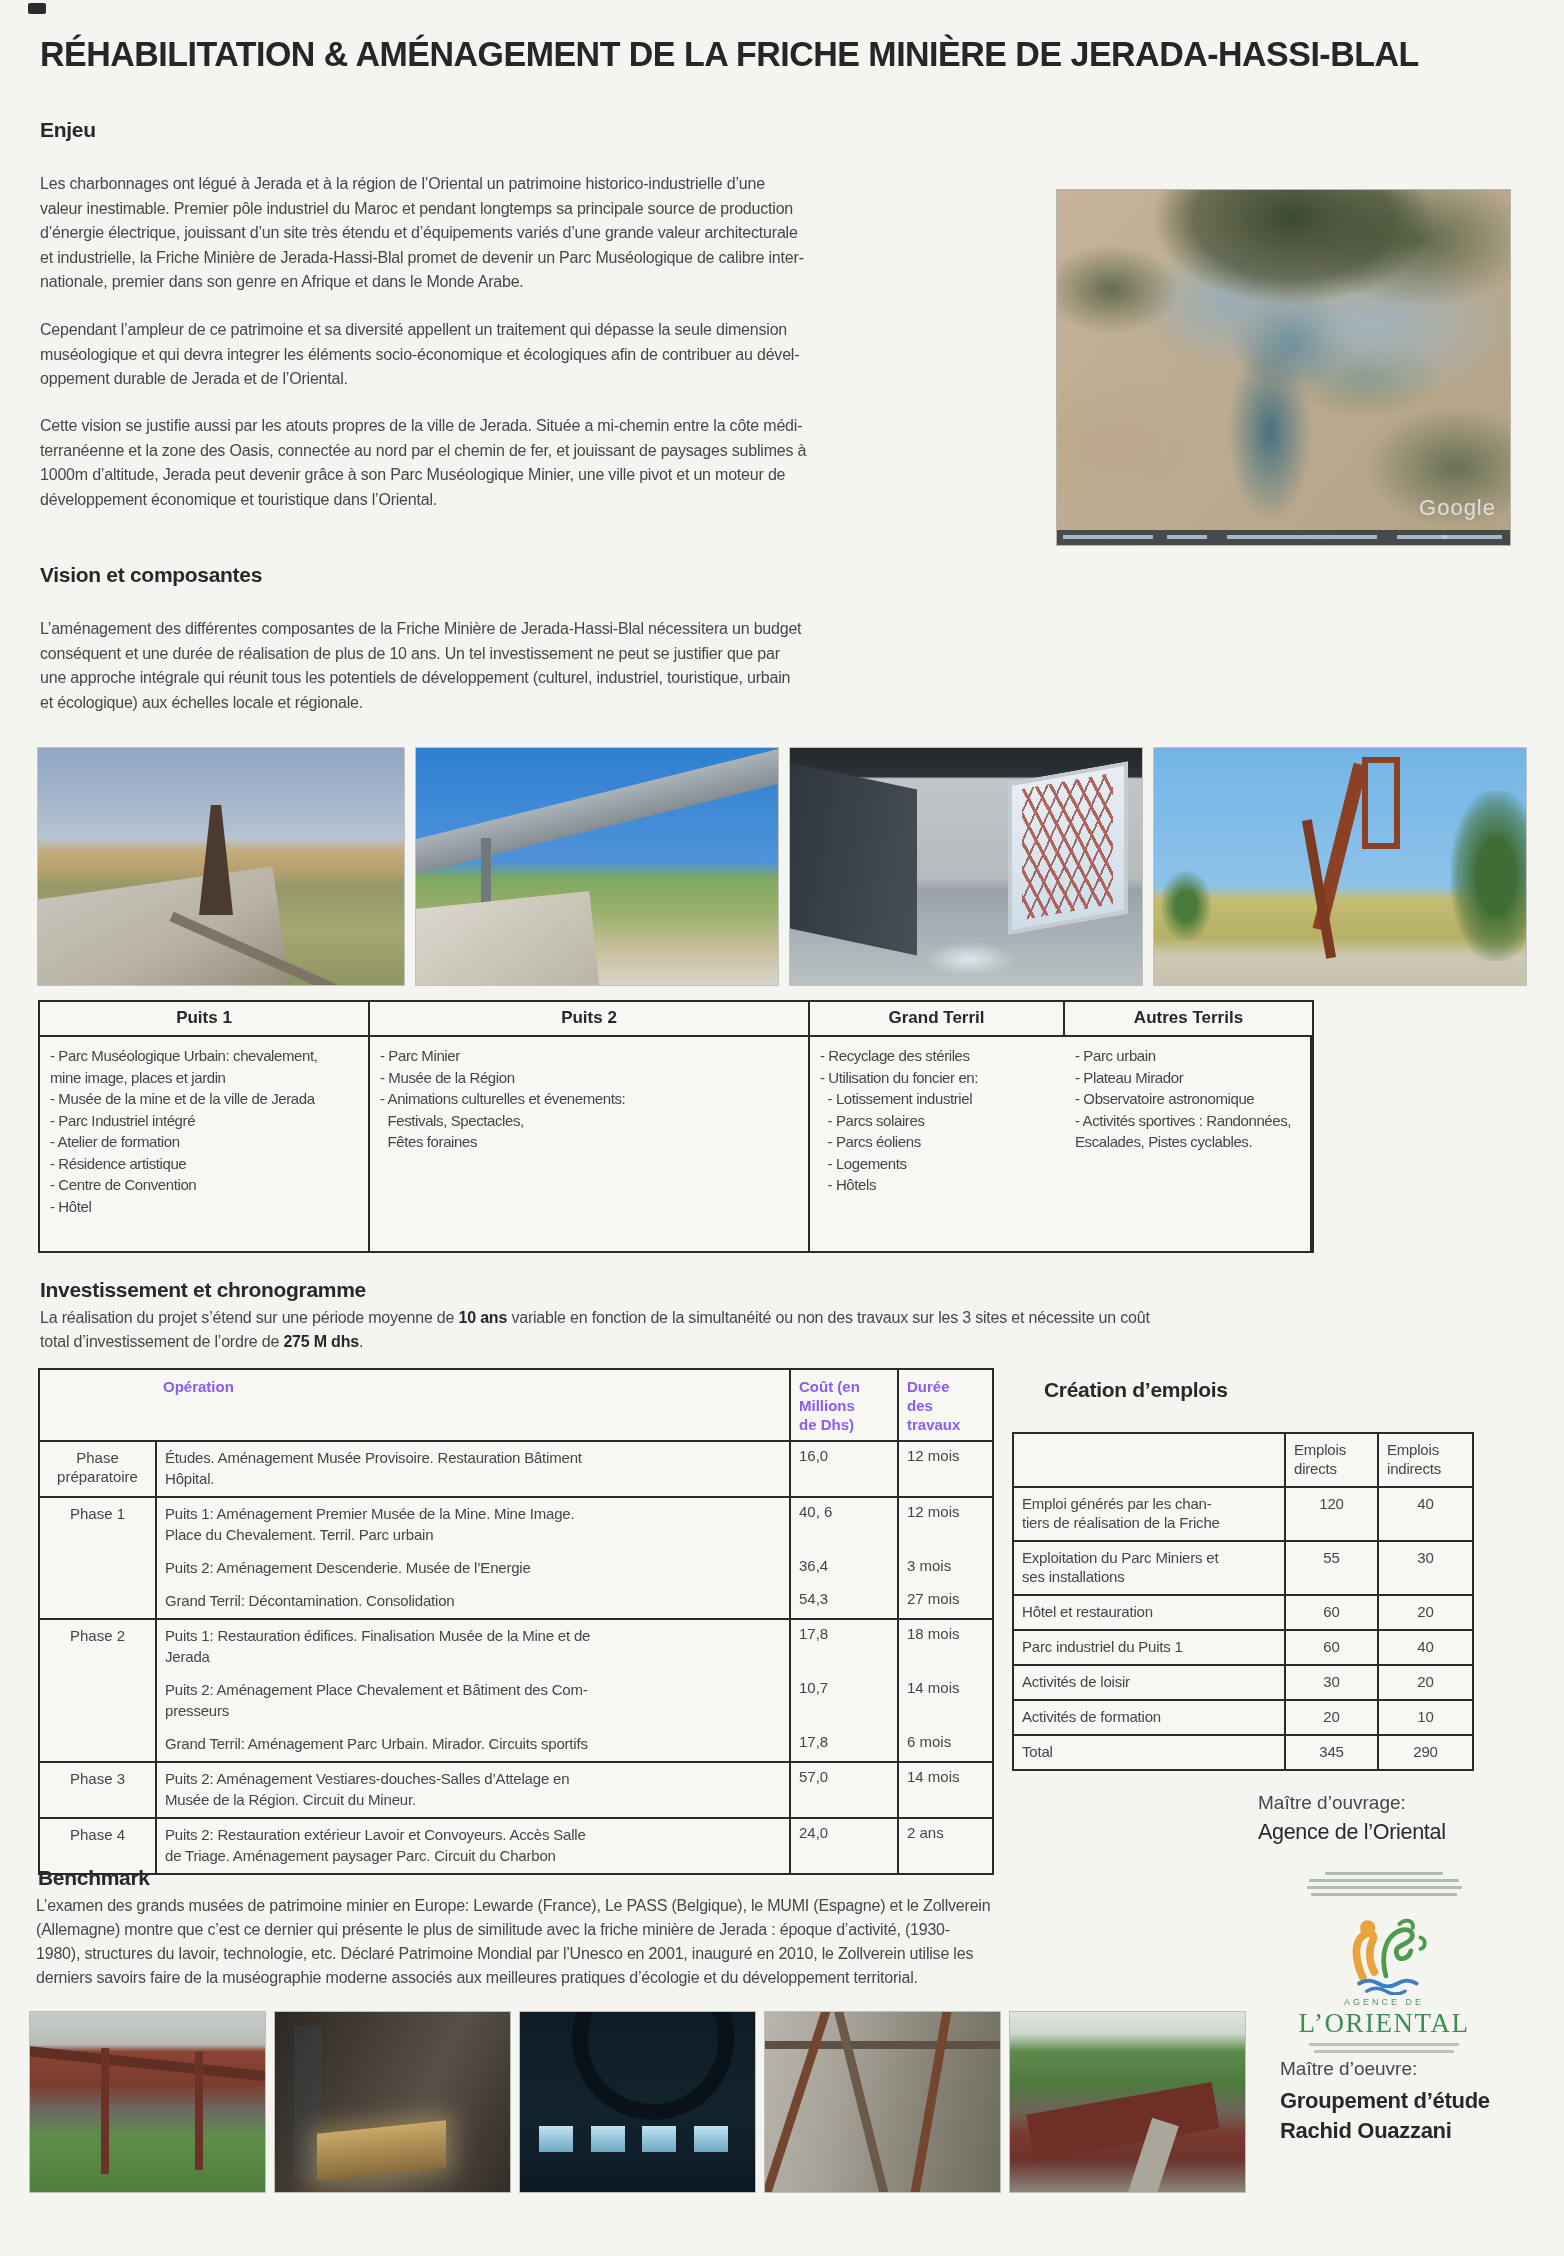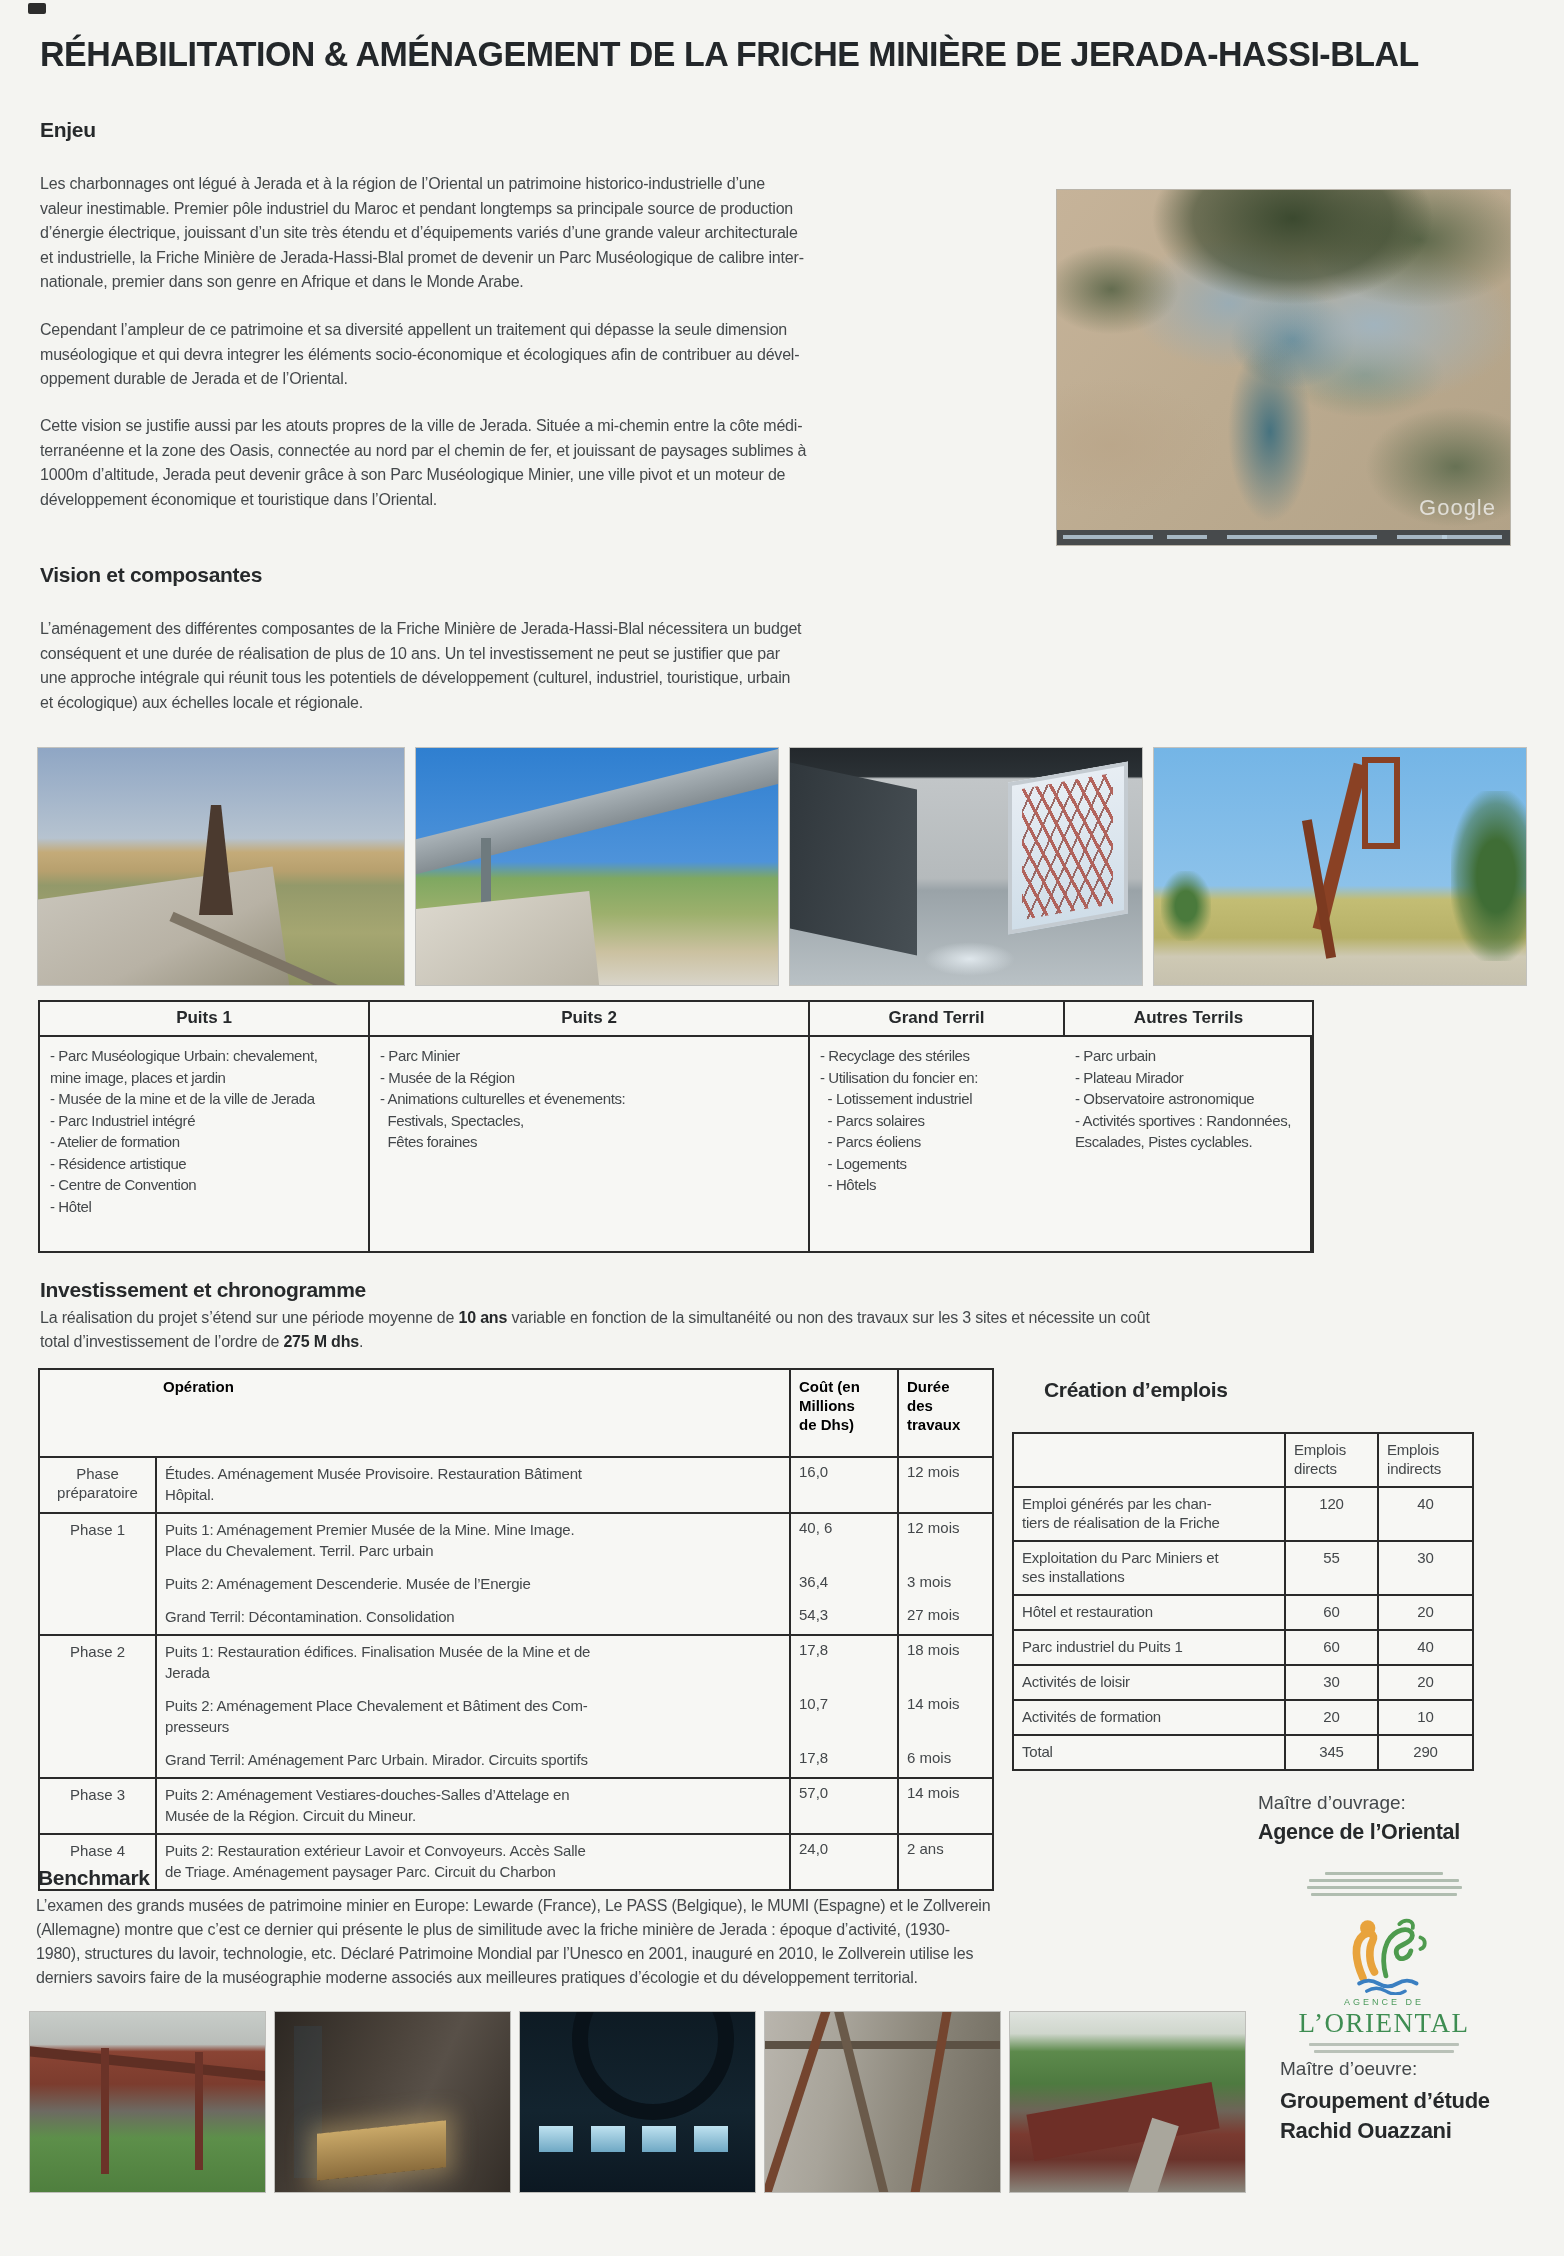--- a/index.html
+++ b/index.html
@@ -105,21 +105,21 @@
   .comp-c { padding:8px 10px 10px; font-size:15px; line-height:21.5px; letter-spacing:-0.4px; min-height:196px; color:#43474a; }
   .bR { border-right:2px solid #2a2a2a; }
 
   
   .invest-p { left:40px; top:1306px; width:1505px; font-size:16px; line-height:24px; letter-spacing:-0.2px; color:#44484b; }
   .invest-p b { color:#26292b; }
 
   
   .phase-table { left:38px; top:1368px; width:952px; border:2.5px solid #2a2a2a; font-size:15px; background:rgba(255,255,255,.25); }
   .ph-head { display:grid; grid-template-columns:115px 1fr 108px 95px; }
-  .ph-head > div { padding:7px 8px 22px; font-weight:bold; color:#000000; line-height:19px; }
+  .ph-head > div { padding:7px 8px 6px; font-weight:bold; color:#8b5cf6; line-height:19px; }
   .ph-row { display:grid; grid-template-columns:115px 1fr; border-top:2px solid #2a2a2a; }
   .ph-label { text-align:center; padding:6px 4px; line-height:19px; color:#43474a; }
   .ph-ops { border-left:2px solid #2a2a2a; display:flex; flex-direction:column; }
   .ph-op { display:grid; grid-template-columns:1fr 108px 95px; flex:1; }
   .ph-op-text { padding:5px 8px 7px; line-height:21px; letter-spacing:-0.2px; color:#43474a; }
   .ph-op-cost, .ph-op-dur { border-left:2px solid #2a2a2a; padding:5px 8px 7px; color:#43474a; }
   .ph-cost-h, .ph-dur-h { border-left:2px solid #2a2a2a; }
 
   
   .emp-heading { left:1044px; top:1378px; }
@@ -128,21 +128,21 @@
     display:grid; grid-template-columns:270px 93px 95px;
     border:2.5px solid #2a2a2a; font-size:15px; background:rgba(255,255,255,.25);
   }
   .emp-c { padding:6px 8px 8px; line-height:19px; letter-spacing:-0.2px; color:#43474a; }
   .emp-v { text-align:center; }
   .bT { border-top:2px solid #2a2a2a; }
   .bL { border-left:2px solid #2a2a2a; }
 
   
   .ouvrage-label { left:1258px; top:1792px; font-size:19px; color:#44484b; }
-  .ouvrage-name  { left:1258px; top:1820px; font-size:21.5px; font-weight:bold; color:#26292b; letter-spacing:-0.3px; }
+  .ouvrage-name  { left:1258px; top:1820px; font-size:21.5px; font-weight:normal; color:#26292b; letter-spacing:-0.3px; }
   .logo-block { left:1298px; top:1868px; width:172px; text-align:center; }
   .microbar { height:3.5px; background:#9aab9a; opacity:.75; margin:3.5px auto; border-radius:1px; }
   .logo-svg { display:block; margin:7px auto 2px; }
   .logo-top { font-size:9px; letter-spacing:3px; color:#4e9b5e; }
   .logo-name { font-family:"Liberation Serif", serif; font-size:27px; color:#3e8d52; letter-spacing:1.5px; margin-top:1px; }
   .addrbar { height:3px; background:#aab4aa; opacity:.8; margin:4px auto; border-radius:1px; }
 
   .oeuvre-label { left:1280px; top:2058px; font-size:19px; color:#44484b; }
   .oeuvre-name  { left:1280px; top:2086px; font-size:22px; font-weight:bold; color:#26292b; line-height:30px; letter-spacing:-0.3px; }
 

